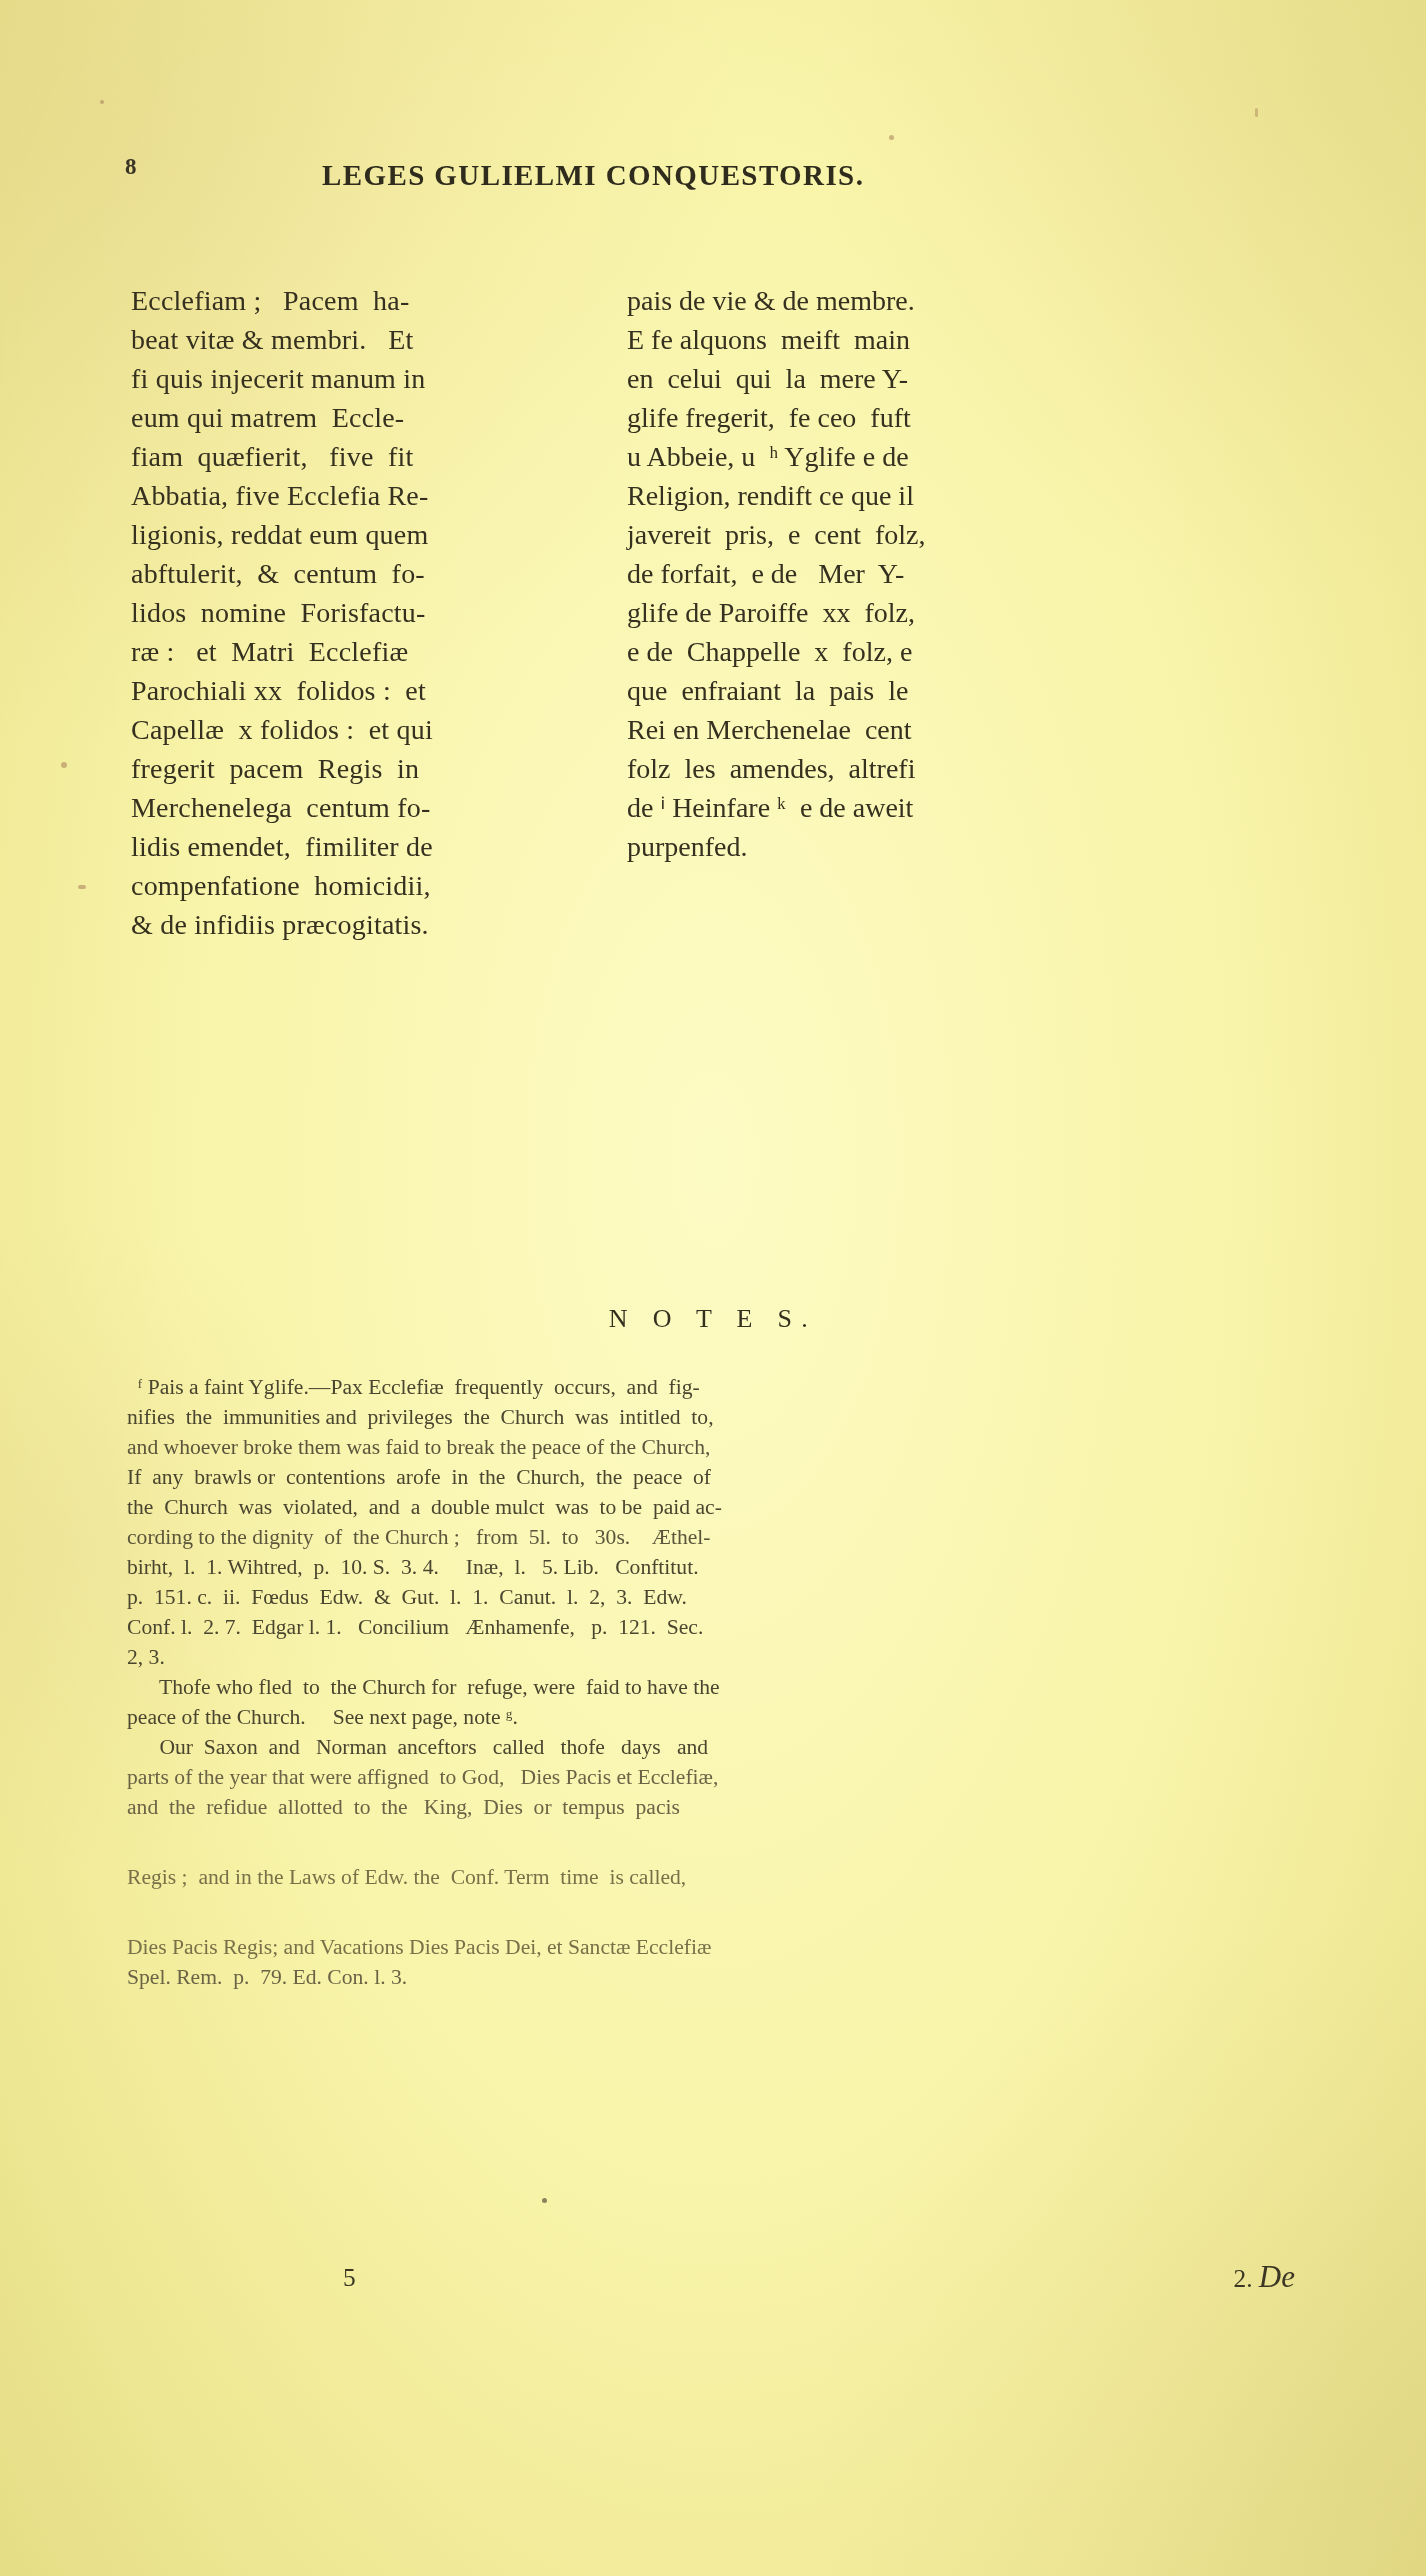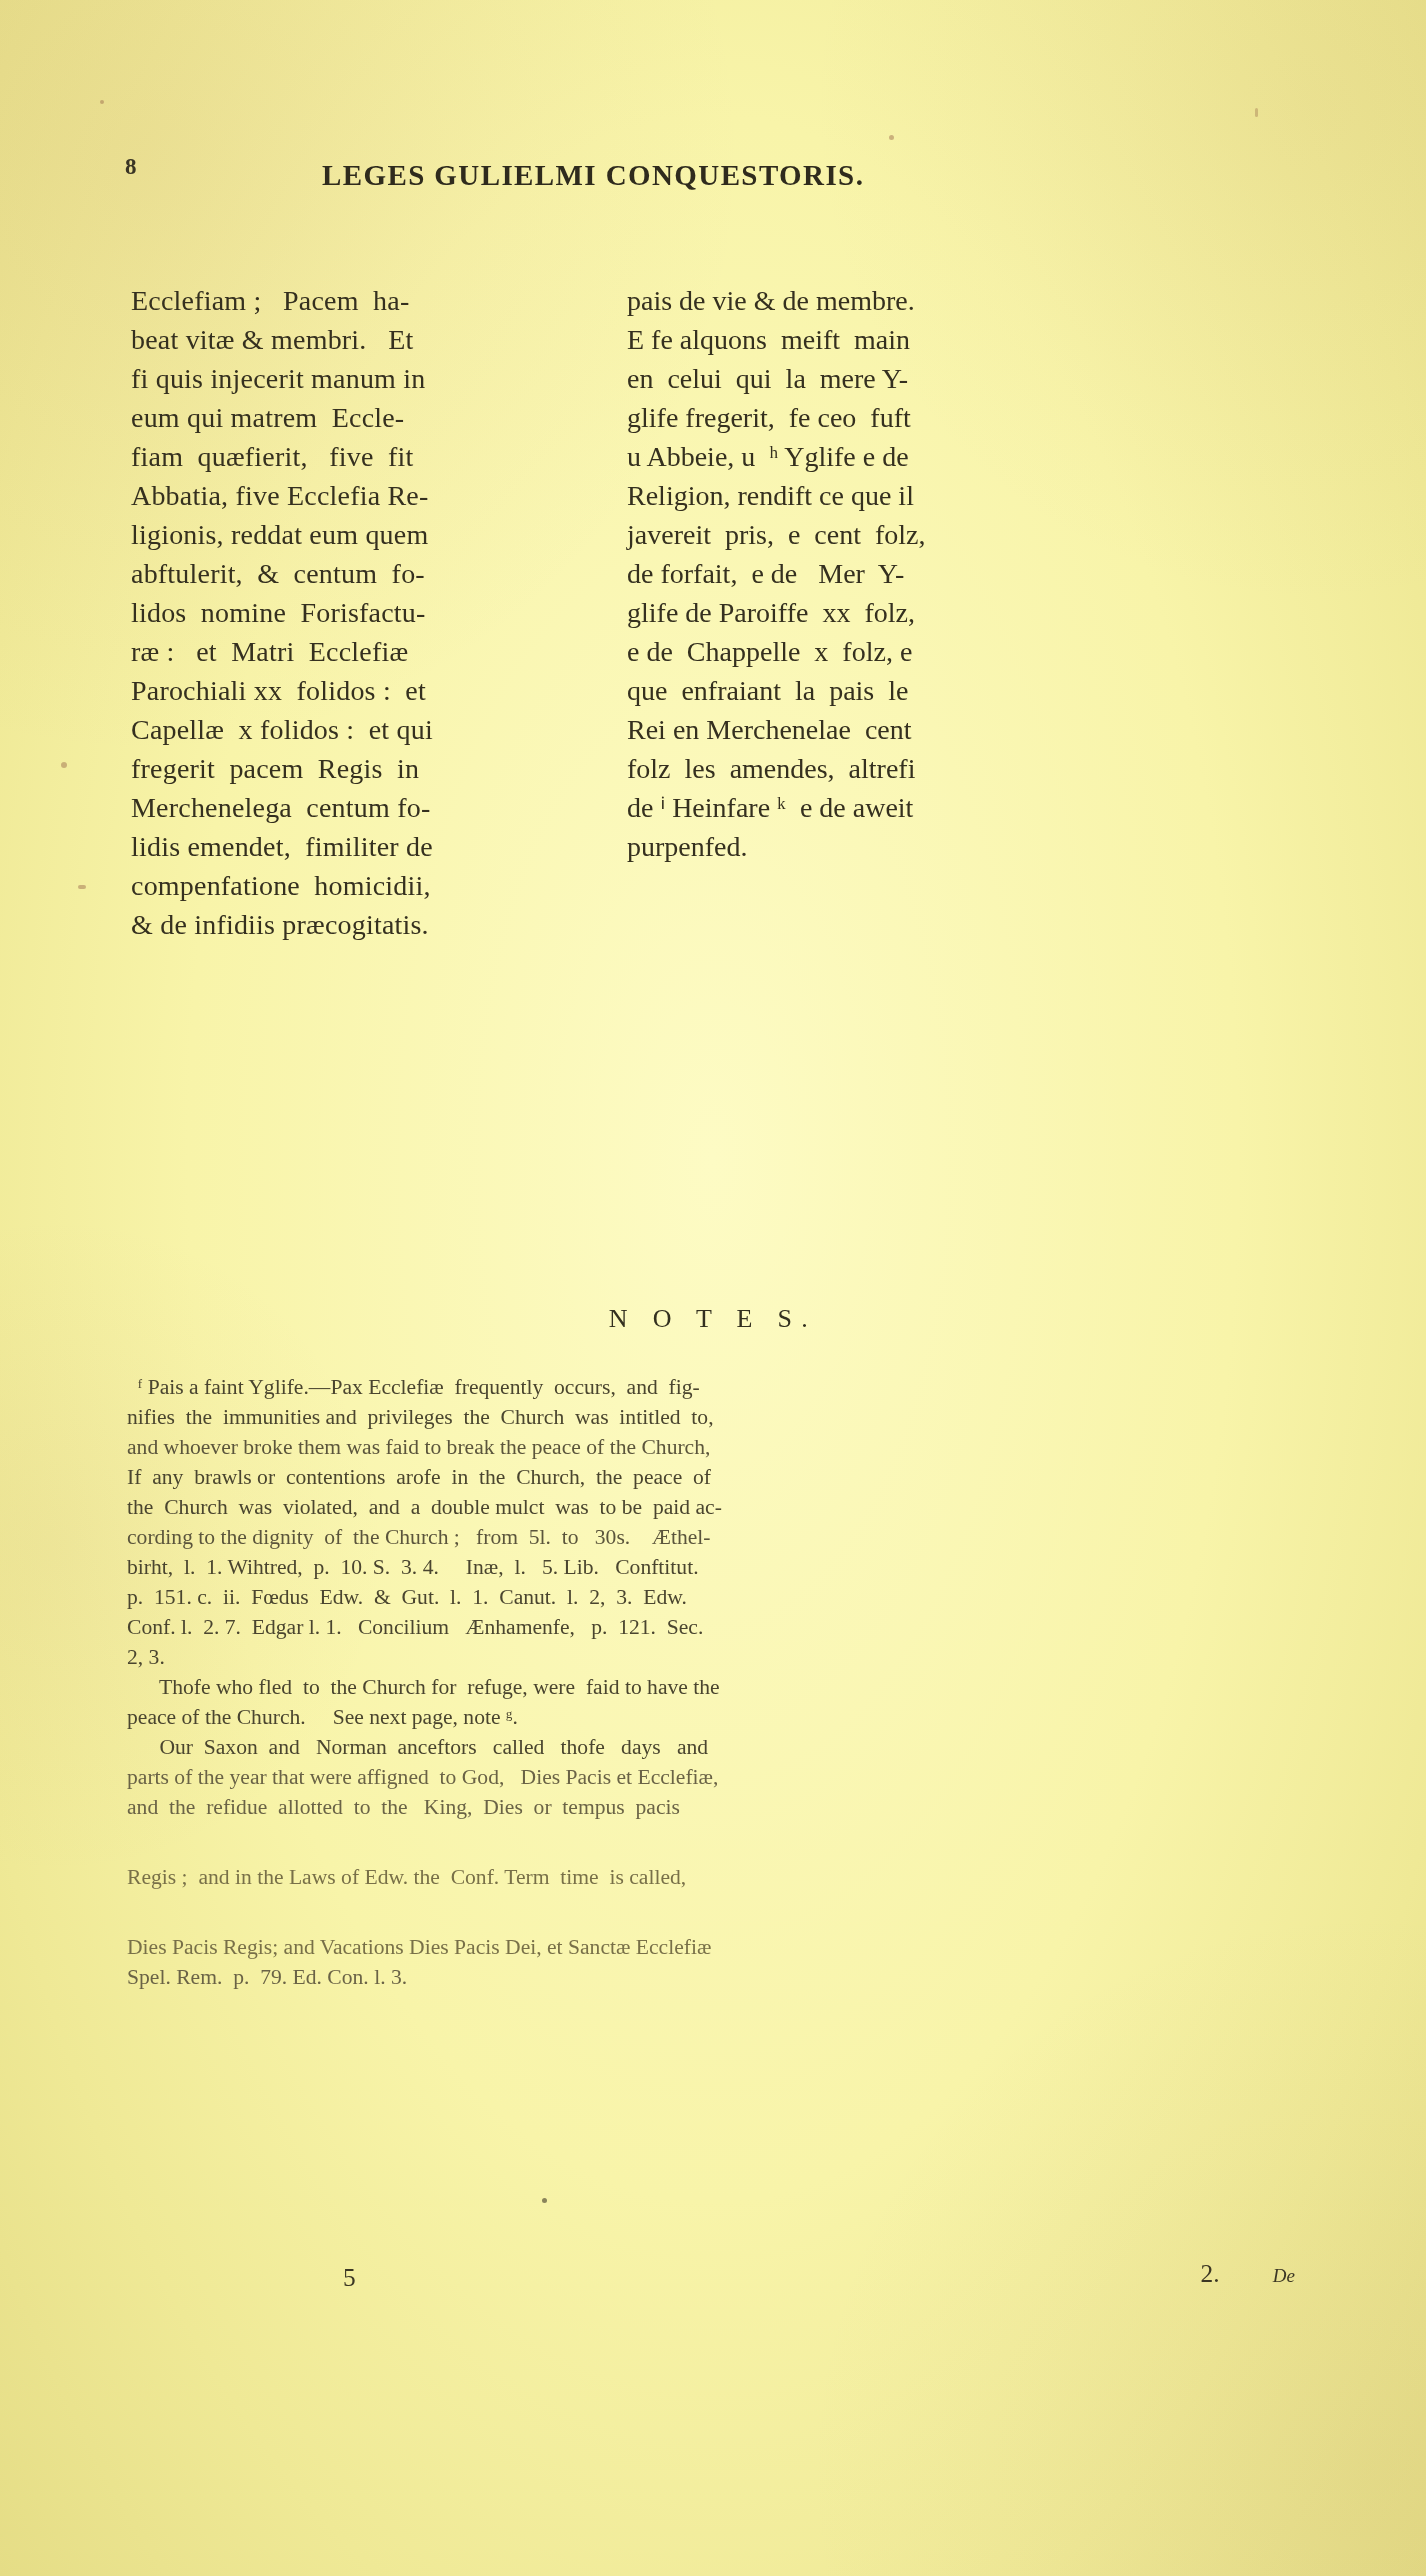--- a/index.html
+++ b/index.html
@@ -136,22 +136,21 @@
   }
   .catchword {
     position: absolute;
     right: 131px;
     top: 2259px;
     font-size: 25.4px;
     color: #3c3724;
   }
   .catchword .ital {
     font-style: italic;
-    font-size: 19px;
-    margin-left: 47px;
+    font-size: 31px;
   }
   .dot-mark {
     position: absolute;
     left: 542px;
     top: 2198px;
     width: 5.1px;
     height: 5.1px;
     border-radius: 50%;
     background: #6e6847;
     opacity: .8;

